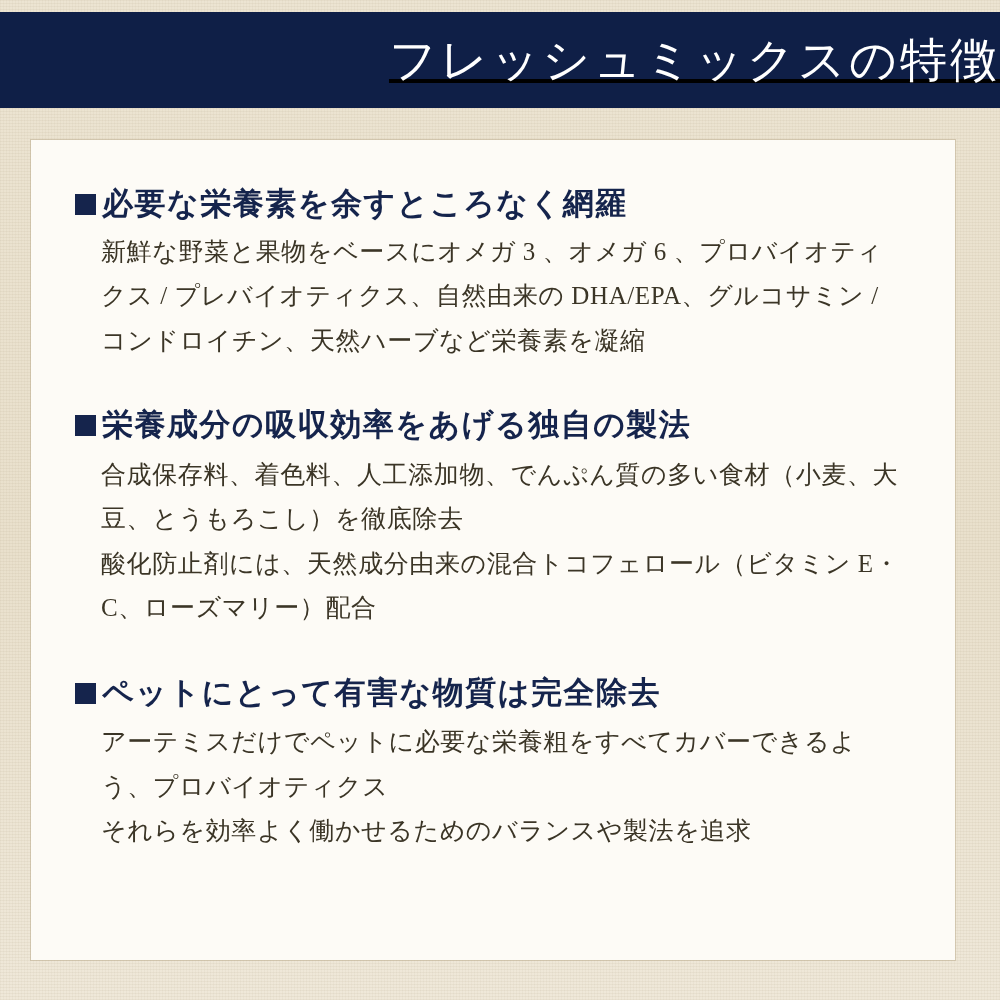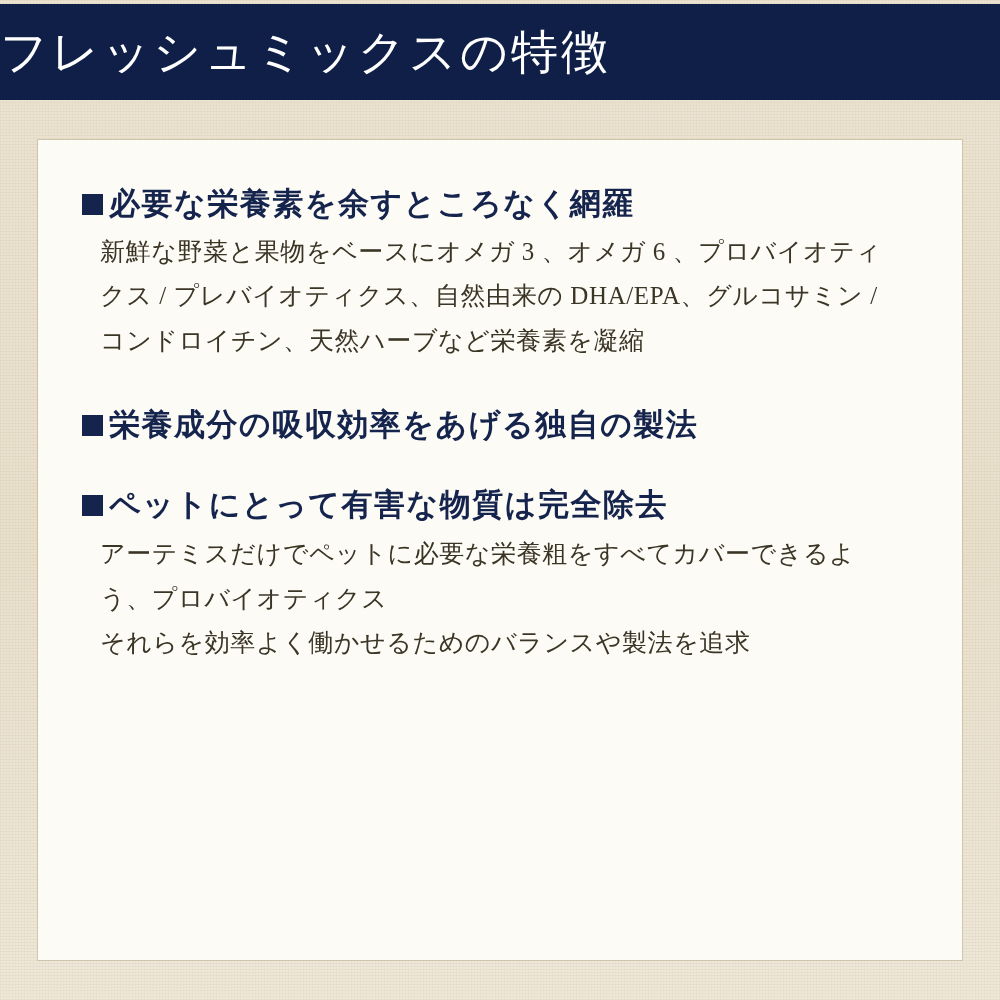--- a/index.html
+++ b/index.html
@@ -19,47 +19,48 @@
     height: 1000px;
     box-sizing: border-box;
     background:
       repeating-linear-gradient(0deg, rgba(170,155,125,0.10) 0px, rgba(170,155,125,0.10) 1px, rgba(255,255,255,0) 1px, rgba(255,255,255,0) 3px),
       repeating-linear-gradient(90deg, rgba(170,155,125,0.07) 0px, rgba(170,155,125,0.07) 1px, rgba(255,255,255,0) 1px, rgba(255,255,255,0) 3px),
       linear-gradient(180deg, #ece4d2 0%, #e9e0cc 55%, #efe8d9 100%);
   }
   .header-band {
     position: absolute;
     left: 0;
-    top: 4px;
+    top: 12px;
     width: 1000px;
     height: 96px;
     background: #0f1f47;
     display: flex;
     align-items: center;
-    justify-content: flex-start;
+    justify-content: flex-end;
+    text-decoration: underline;
   }
   .header-accent {
     position: absolute;
     left: 0;
     top: 96px;
     width: 1000px;
     height: 7px;
     background: linear-gradient(90deg, #b08c40 0%, #c9a košt 0%, #c6a24d 50%, #ab8638 100%);
   }
   .header-title {
     color: #ffffff;
     font-size: 47px;
     letter-spacing: 3px;
     font-weight: 400;
     line-height: 1;
     white-space: nowrap;
   }
   .card {
     position: absolute;
-    left: 38px;
+    left: 31px;
     top: 140px;
     width: 924px;
     height: 820px;
     box-sizing: border-box;
     background: #fdfbf6;
     box-shadow: 0 0 0 1px rgba(190,175,145,0.55);
     padding: 46px 55px 30px 44px;
   }
   .section {
     margin-bottom: 44px;
@@ -82,21 +83,21 @@
     width: 21px;
     height: 21px;
     background: #15244c;
     margin-top: 8px;
     margin-right: 6px;
   }
   .sec-head-text {
     flex: 1 1 auto;
   }
   .body-block {
-    margin-left: 18px;
+    margin-left: 26px;
     color: #3b3526;
     font-size: 25px;
     line-height: 1.78;
     letter-spacing: 0.6px;
   }
   .body-block p {
     margin: 0;
   }
   .s1 .sec-head { margin-bottom: 8px; }
   .s3 { margin-bottom: 0; }
@@ -121,20 +122,24 @@
       <div class="body-block">
         <p>新鮮な野菜と果物をベースにオメガ 3 、オメガ 6 、プロバイオティクス / プレバイオティクス、自然由来の DHA/EPA、グルコサミン / コンドロイチン、天然ハーブなど栄養素を凝縮</p>
       </div>
     </div>
 
     <div class="section s2">
       <div class="sec-head">
         <span class="bullet-square"></span>
         <span class="sec-head-text">栄養成分の吸収効率をあげる独自の製法</span>
       </div>
+      <div class="body-block">
+        <p>合成保存料、着色料、人工添加物、でんぷん質の多い食材（小麦、大豆、とうもろこし）を徹底除去</p>
+        <p>酸化防止剤には、天然成分由来の混合トコフェロール（ビタミン E・C、ローズマリー）配合</p>
+      </div>
     </div>
 
     <div class="section s3">
       <div class="sec-head">
         <span class="bullet-square"></span>
         <span class="sec-head-text">ペットにとって有害な物質は完全除去</span>
       </div>
       <div class="body-block">
         <p>アーテミスだけでペットに必要な栄養粗をすべてカバーできるよう、プロバイオティクス</p>
         <p>それらを効率よく働かせるためのバランスや製法を追求</p>

